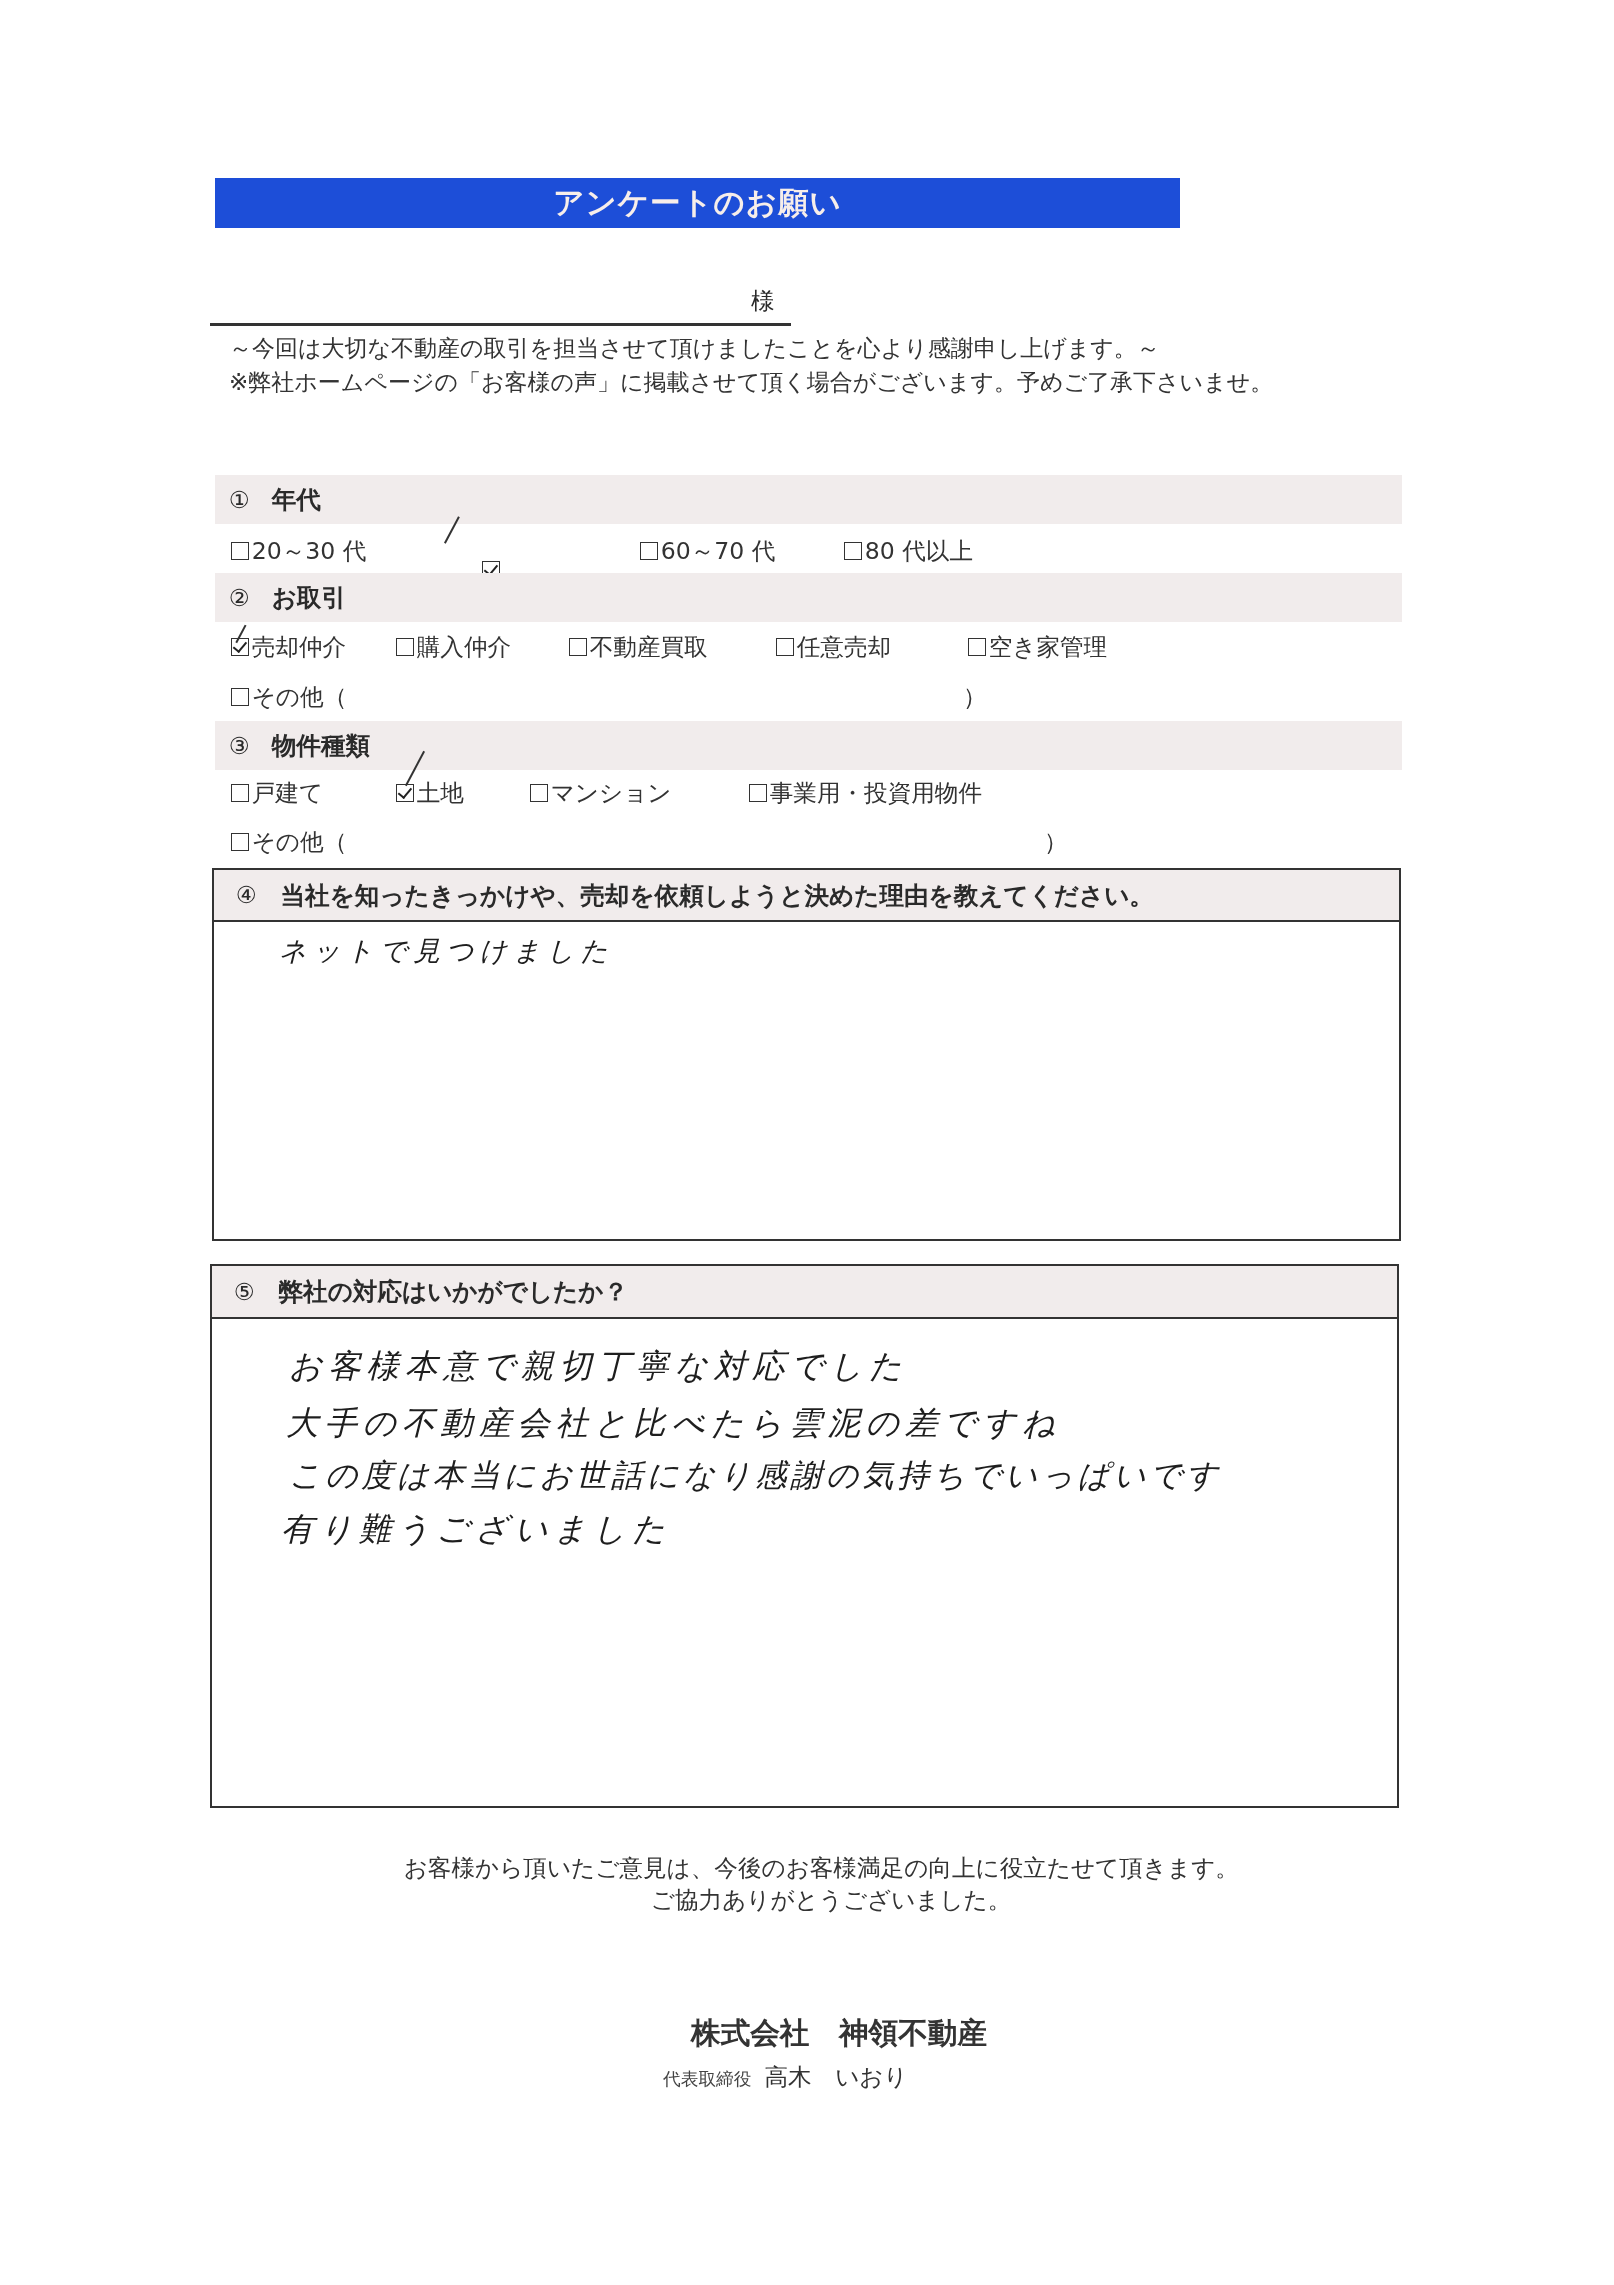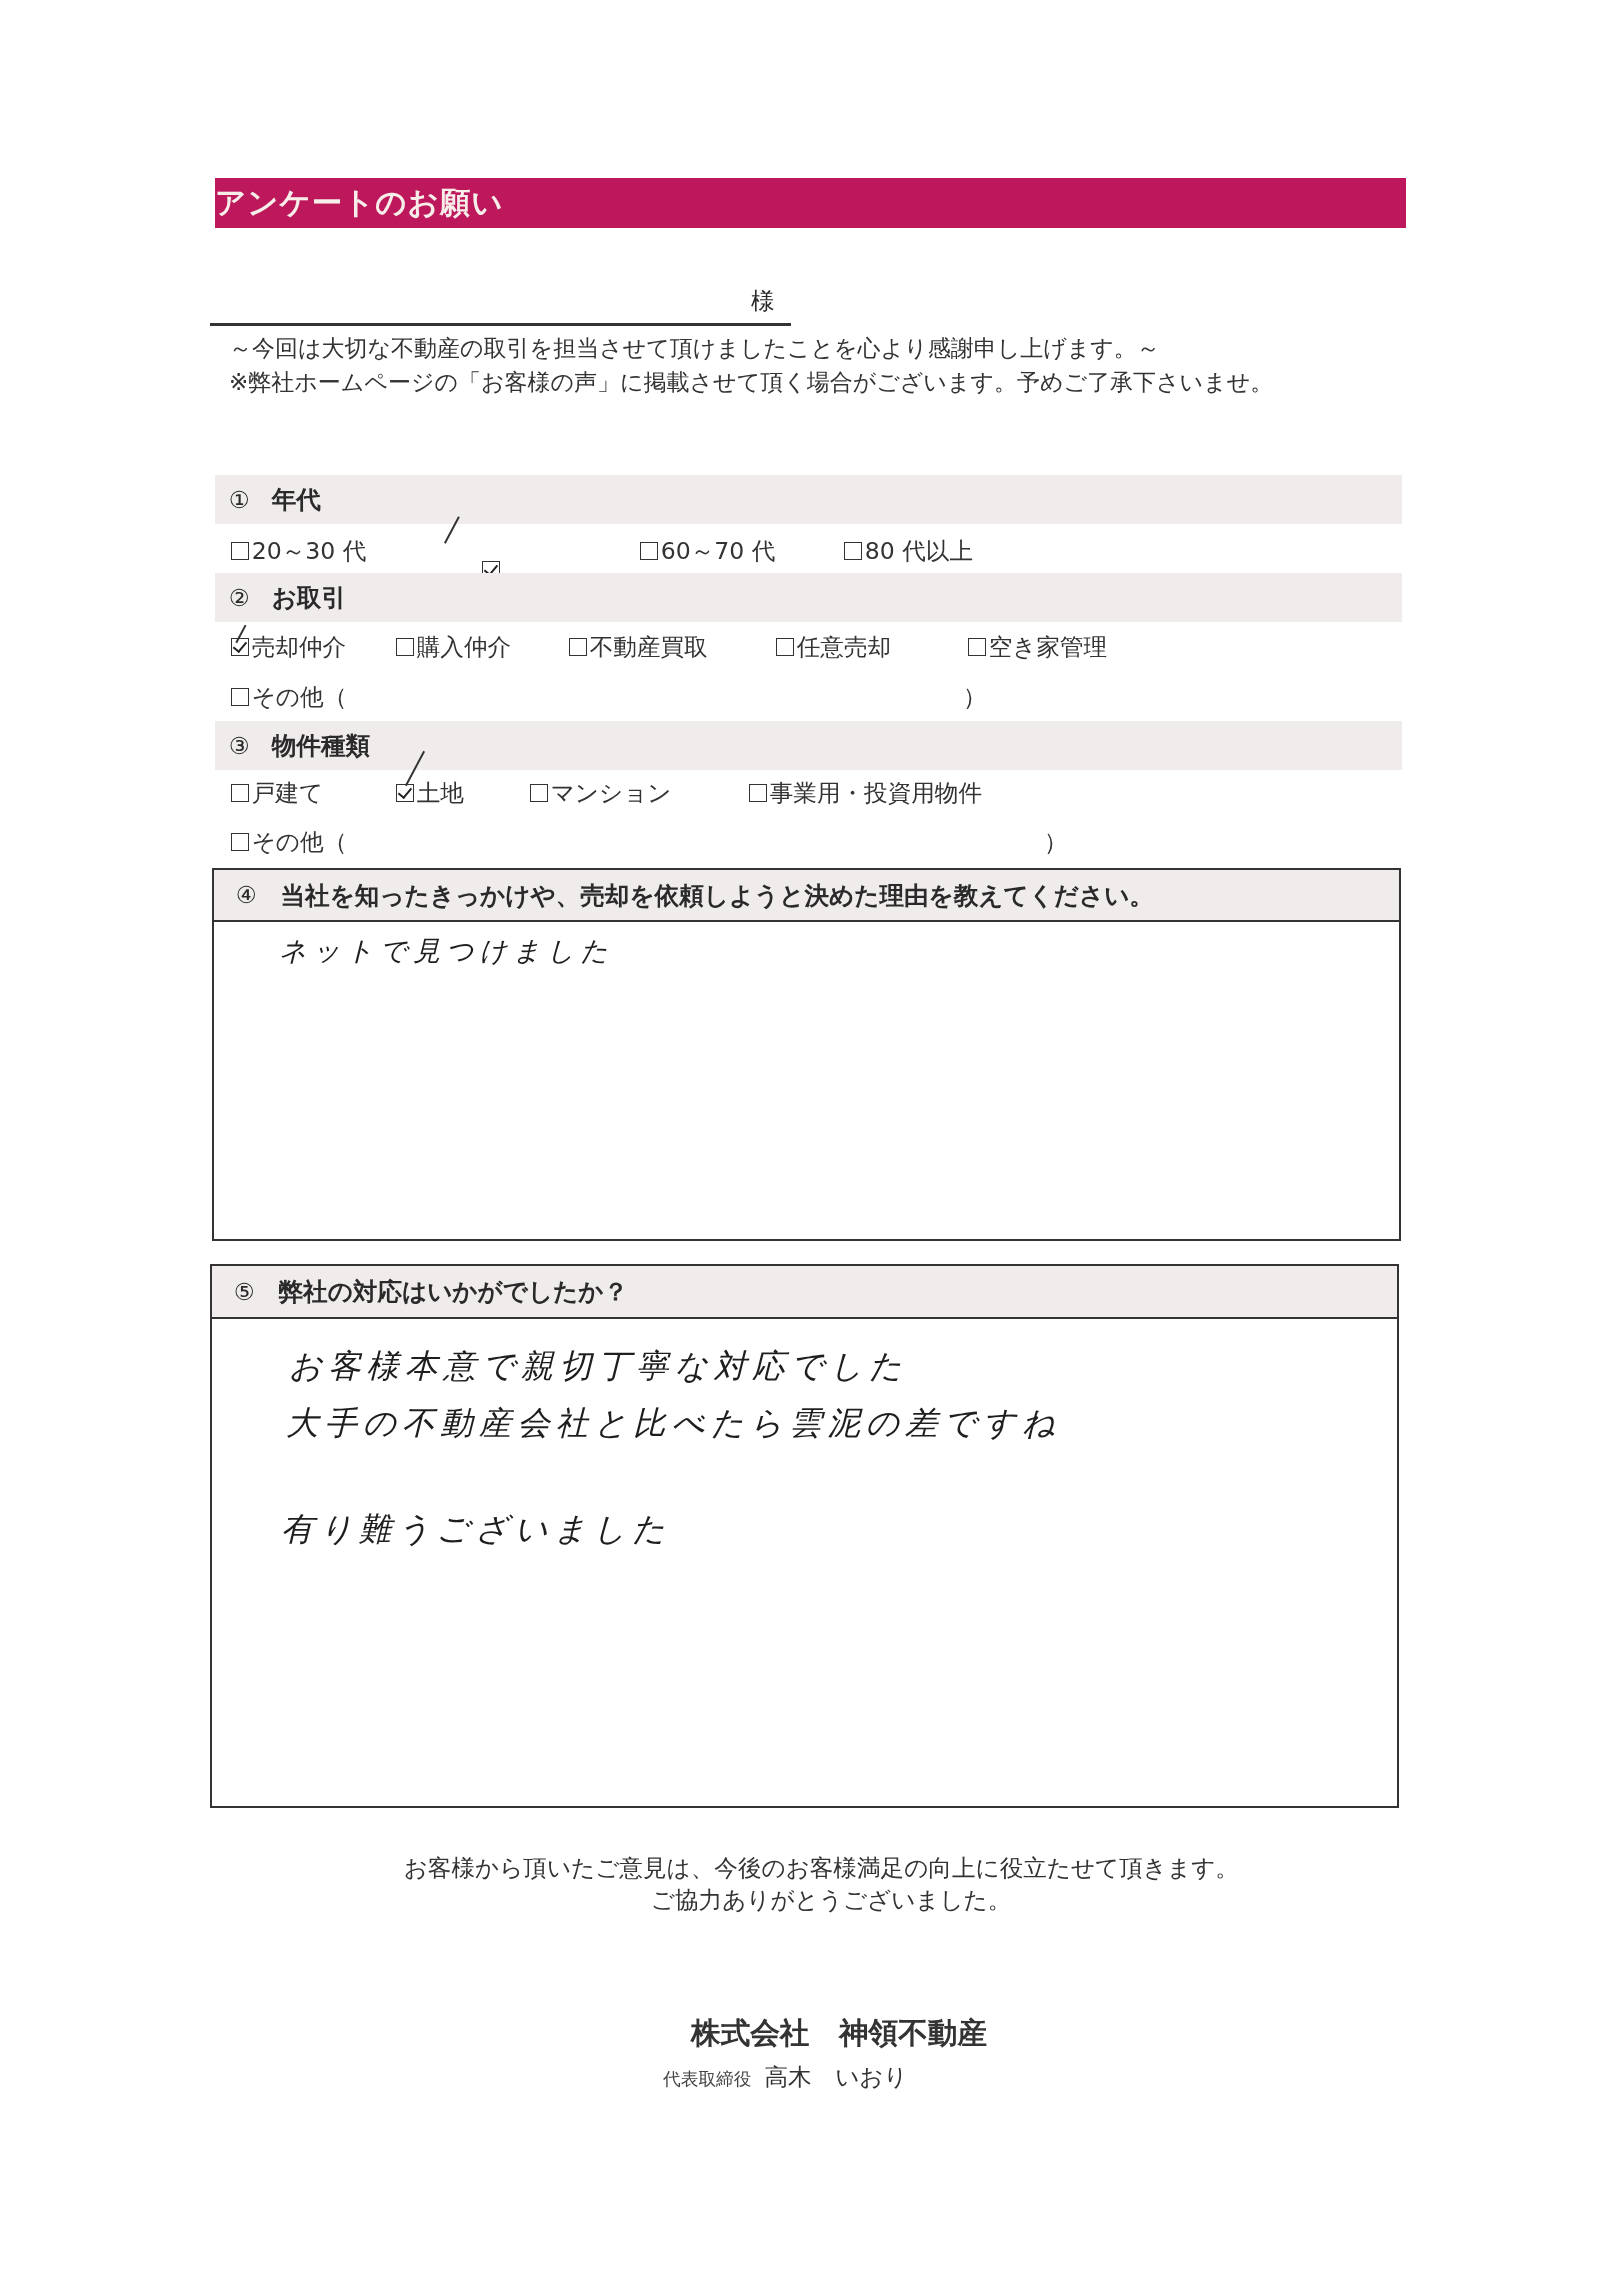--- a/index.html
+++ b/index.html
@@ -3,22 +3,22 @@
 <meta charset="utf-8">
 <style>
   html, body { margin:0; padding:0; }
   body {
     width:1615px; height:2285px; position:relative; overflow:hidden;
     background:#ffffff; color:#2a2a2a;
     font-family:"DejaVu Sans","Liberation Sans",sans-serif;
   }
   .abs { position:absolute; white-space:nowrap; }
   .title-bar {
-    position:absolute; left:215px; top:178px; width:1191px; height:50px;
-    background:#be185d; display:flex; align-items:center; justify-content:flex-start;
+    position:absolute; left:215px; top:178px; width:965px; height:50px;
+    background:#1d4ed8; display:flex; align-items:center; justify-content:center;
   }
   .title-bar span { color:#f7eeea; font-size:30.5px; font-weight:bold; letter-spacing:1px; }
   .name-line { position:absolute; left:210px; top:323px; width:581px; height:3px; background:#333; }
   .honorific { font-size:23.6px; }
   .intro { font-size:23px; color:#333; }
   .band {
     position:absolute; left:215px; width:1187px; height:49px; background:#f1ecec;
     display:flex; align-items:center;
   }
   .band .num { font-size:23.6px; margin-left:13.8px; width:33px; display:inline-block; }
@@ -152,20 +152,21 @@
   <div class="hand" style="left:65px;top:63px;font-size:27px;">ネットで見つけました</div>
 </div>
 
 <div class="qbox" style="left:210px;top:1264px;width:1189px;height:544px;">
   <div class="qhead" style="height:51px;">
     <span class="num">⑤</span>
     <span class="lbl">弊社の対応はいかがでしたか？</span>
   </div>
   <div class="hand" style="left:77px;top:79px;font-size:32.5px;">お客様本意で親切丁寧な対応でした</div>
   <div class="hand" style="left:74px;top:136px;font-size:32.5px;">大手の不動産会社と比べたら雲泥の差ですね</div>
+  <div class="hand" style="left:77px;top:189px;font-size:31.5px;letter-spacing:3.9px;">この度は本当にお世話になり感謝の気持ちでいっぱいです</div>
   <div class="hand" style="left:69px;top:242px;font-size:32.5px;">有り難うございました</div>
 </div>
 
 <div class="footer-line" style="top:1852px;font-size:23.6px;padding-left:13.8px;">お客様から頂いたご意見は、今後のお客様満足の向上に役立たせて頂きます。</div>
 <div class="footer-line" style="top:1884px;font-size:23.6px;padding-left:23.6px;">ご協力ありがとうございました。</div>
 <div class="footer-line" style="top:2013px;font-size:29.6px;font-weight:bold;padding-left:31.5px;">株式会社　神領不動産</div>
 <div class="abs" style="left:663px;top:2061px;">
   <span style="font-size:17.7px;color:#444;">代表取締役</span>
   <span style="font-size:23.6px;color:#333;margin-left:7.9px;">高木　いおり</span>
 </div>

